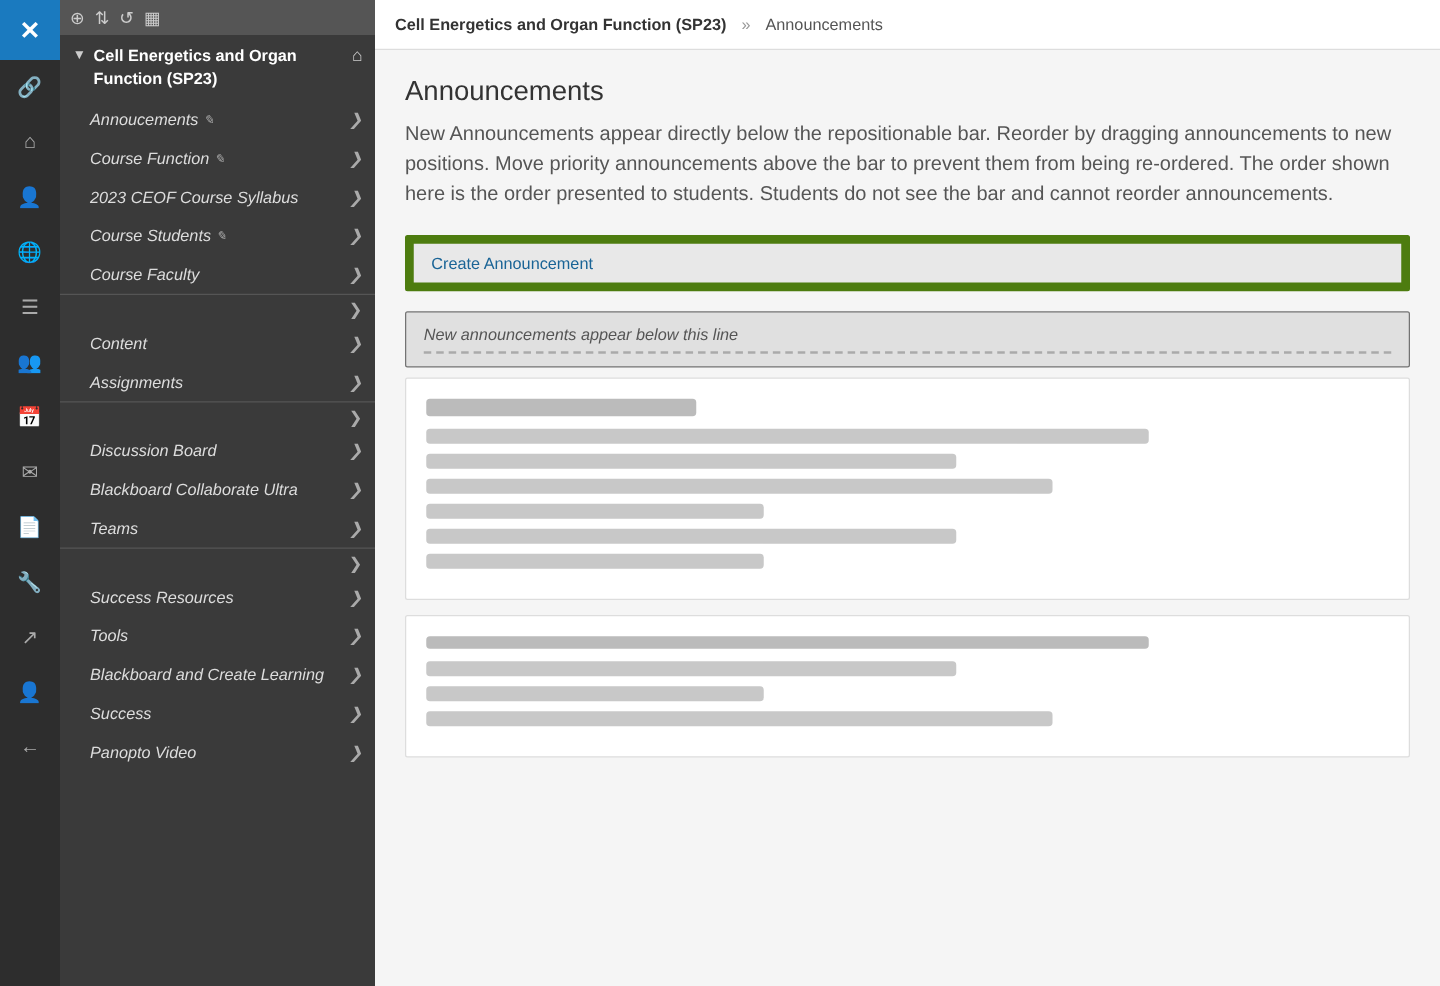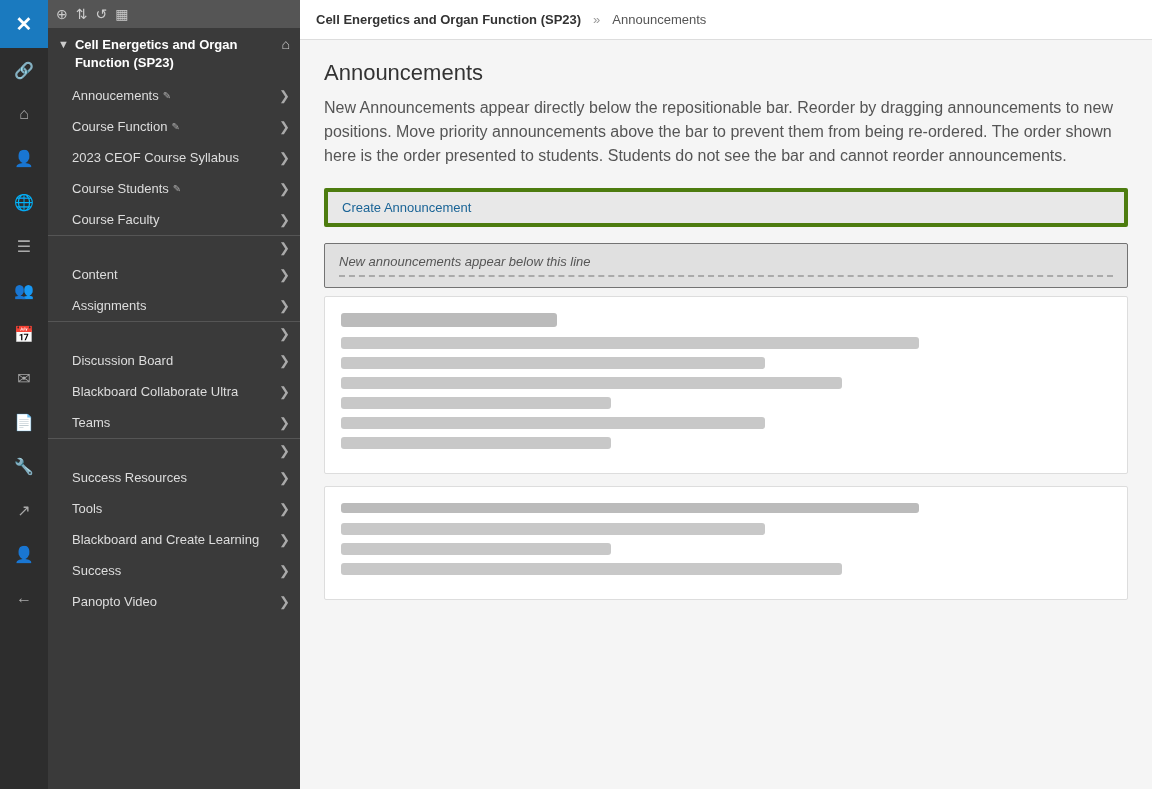--- a/index.html
+++ b/index.html
@@ -88,20 +88,21 @@
     }
     .sidebar-item {
       display: flex;
       align-items: center;
       justify-content: space-between;
       padding: 8px 10px 8px 24px;
       color: #ddd;
       font-size: 13px;
       cursor: pointer;
       border-bottom: none;
+      font-style: italic;
     }
     .sidebar-item .item-label {
       display: flex;
       align-items: center;
       gap: 4px;
     }
     .sidebar-item .item-label .edit-icon {
       font-size: 10px;
       color: #aaa;
     }
@@ -159,21 +160,21 @@
     }
     .page-description {
       font-size: 16px;
       color: #555;
       line-height: 1.5;
       margin-bottom: 20px;
       max-width: 900px;
     }
     .create-bar {
       background: #e8e8e8;
-      border: 4px solid #4d7c0f;
+      border: 7px solid #4d7c0f;
       padding: 8px 14px;
       margin-bottom: 16px;
       border-radius: 2px;
     }
     .create-bar-link {
       color: #1a6496;
       font-size: 13px;
       cursor: pointer;
       text-decoration: none;
     }

